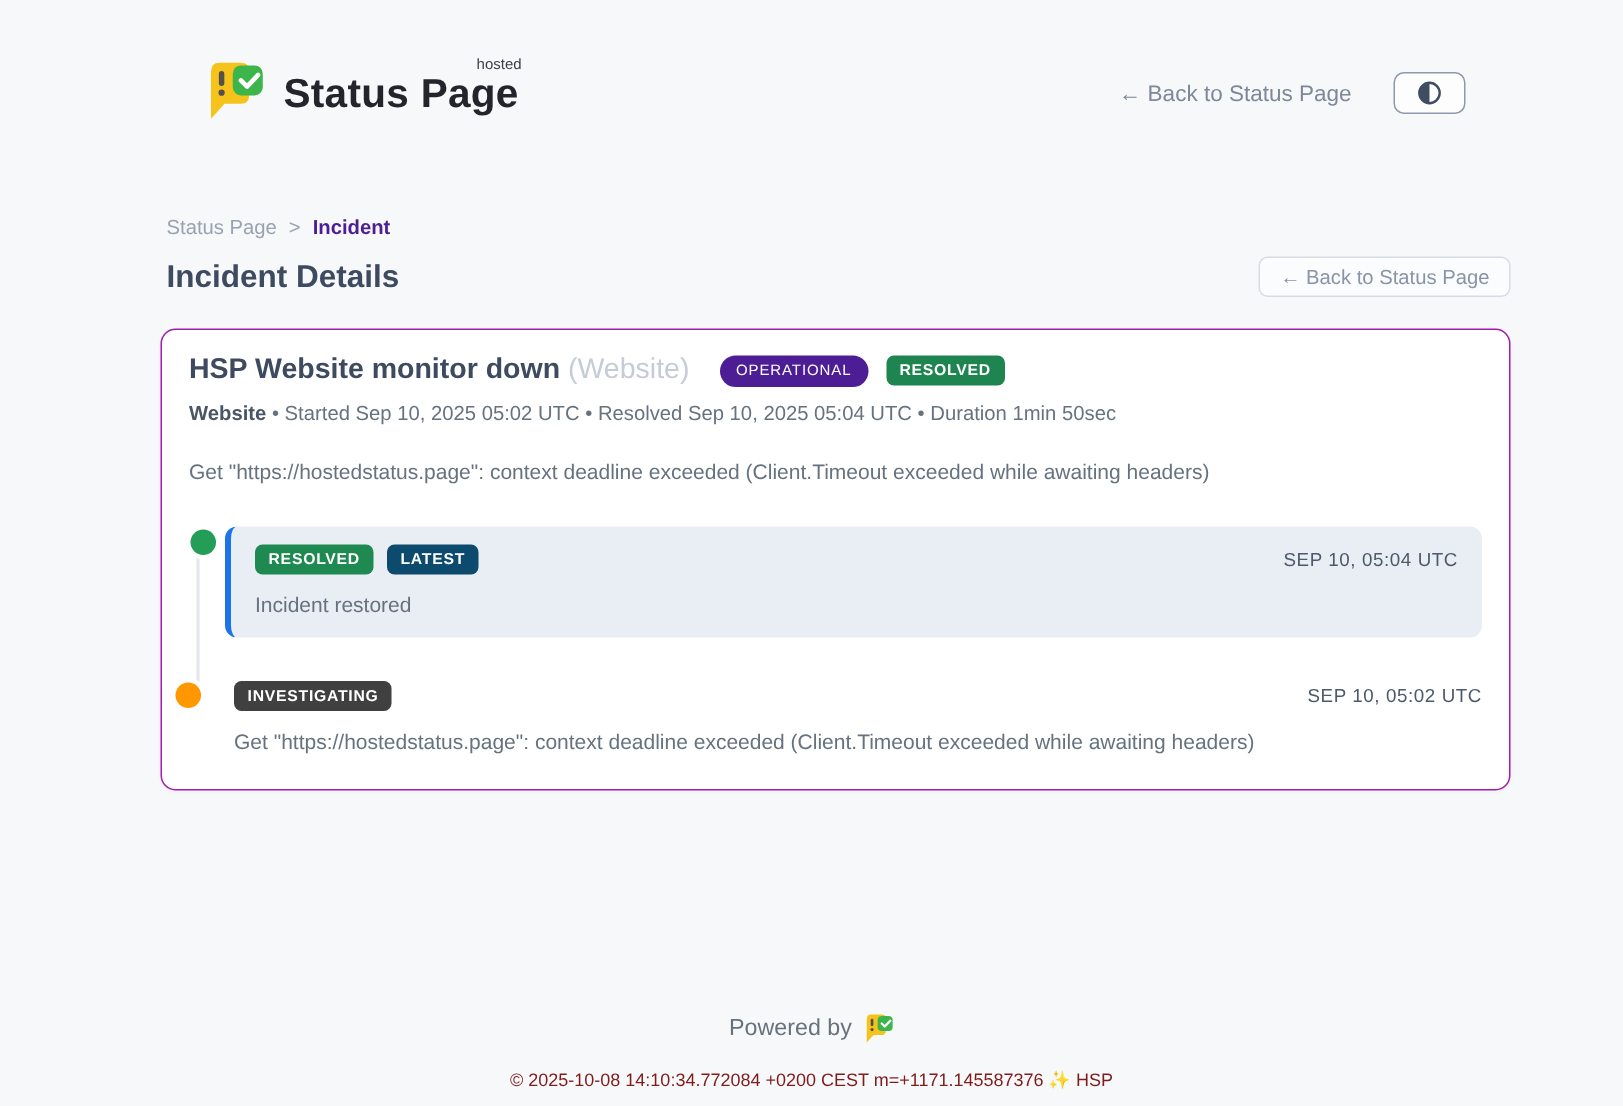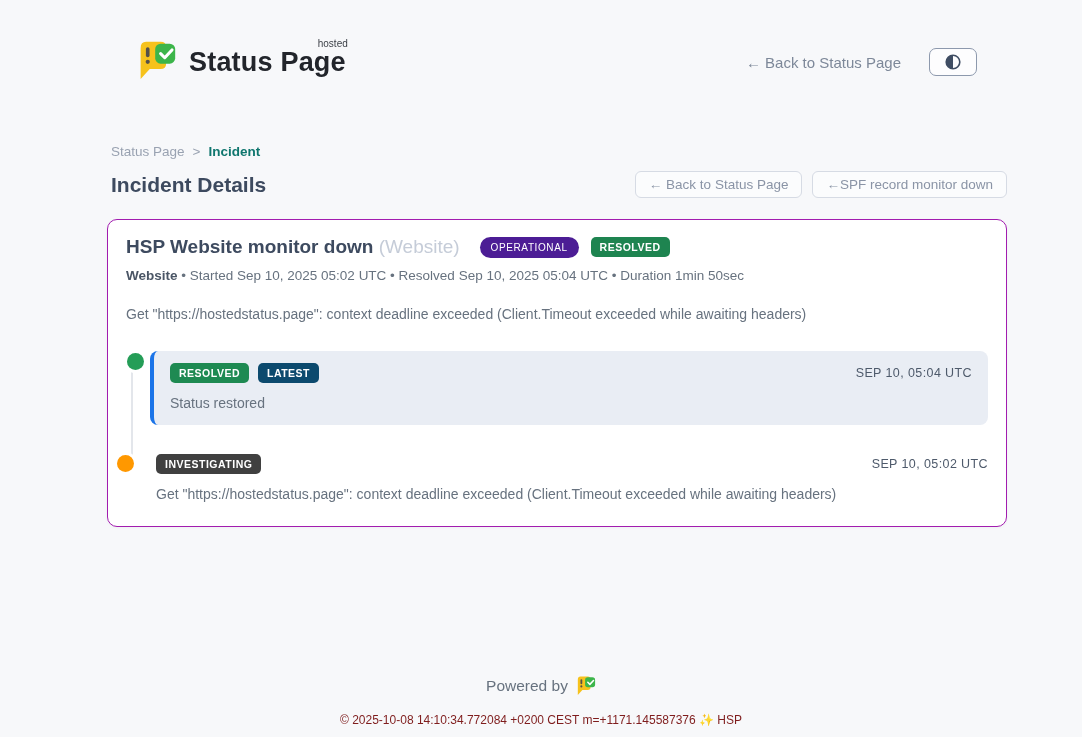--- a/index.html
+++ b/index.html
@@ -25,21 +25,21 @@
   .theme-toggle {
     width: 48px; height: 28px; border: 1px solid #8d99ad; border-radius: 7px;
     background: #fdfdfe; display: flex; align-items: center; justify-content: center; cursor: pointer;
   }
 
   
   .main { width: 900px; margin: 50px auto 0; }
   .breadcrumb { font-size: 13.5px; display: flex; gap: 8px; align-items: center; padding-left: 4px; }
   .crumb-root { color: #99a2b1; cursor: pointer; text-decoration: none; }
   .crumb-sep { color: #99a2b1; }
-  .crumb-current { color: #0f766e; font-weight: 700; }
+  .crumb-current { color: #4c1d95; font-weight: 700; }
 
   .title-row { display: flex; justify-content: space-between; align-items: center; margin-top: 12px; padding-left: 4px; }
   .page-title { font-size: 21px; font-weight: 700; color: #3d4a5f; margin: 0; }
   .nav-buttons { display: flex; gap: 10px; }
   .nav-btn {
     background: #fbfcfd; border: 1px solid #d6dbe4; color: #8a94a6;
     font-size: 13.5px; font-family: inherit; padding: 5px 13px; border-radius: 6px; cursor: pointer;
   }
 
   
@@ -135,21 +135,20 @@
     <nav class="breadcrumb">
       <a class="crumb-root">Status Page</a>
       <span class="crumb-sep">&gt;</span>
       <span class="crumb-current">Incident</span>
     </nav>
 
     <div class="title-row">
       <h1 class="page-title">Incident Details</h1>
       <div class="nav-buttons">
         <button class="nav-btn">← Back to Status Page</button>
-        <button class="nav-btn">←SPF record monitor down</button>
       </div>
     </div>
 
     <section class="card">
       <div class="card-title-row">
         <h2 class="incident-title"><span>HSP Website monitor down</span> <span class="incident-component">(Website)</span></h2>
         <span class="pill-operational">OPERATIONAL</span>
         <span class="badge badge-darkgreen">RESOLVED</span>
       </div>
 
@@ -159,21 +158,21 @@
 
       <div class="timeline">
 
         <div class="entry entry-highlight">
           <span class="dot dot-green"></span>
           <div class="entry-head">
             <span class="badge badge-green">RESOLVED</span>
             <span class="badge badge-blue">LATEST</span>
             <span class="entry-time">SEP 10, 05:04 UTC</span>
           </div>
-          <div class="entry-msg">Status restored</div>
+          <div class="entry-msg">Incident restored</div>
         </div>
 
         <div class="entry entry-plain">
           <span class="dot dot-orange"></span>
           <div class="entry-head">
             <span class="badge badge-orange">INVESTIGATING</span>
             <span class="entry-time">SEP 10, 05:02 UTC</span>
           </div>
           <div class="entry-msg">Get "https://hostedstatus.page": context deadline exceeded (Client.Timeout exceeded while awaiting headers)</div>
         </div>

